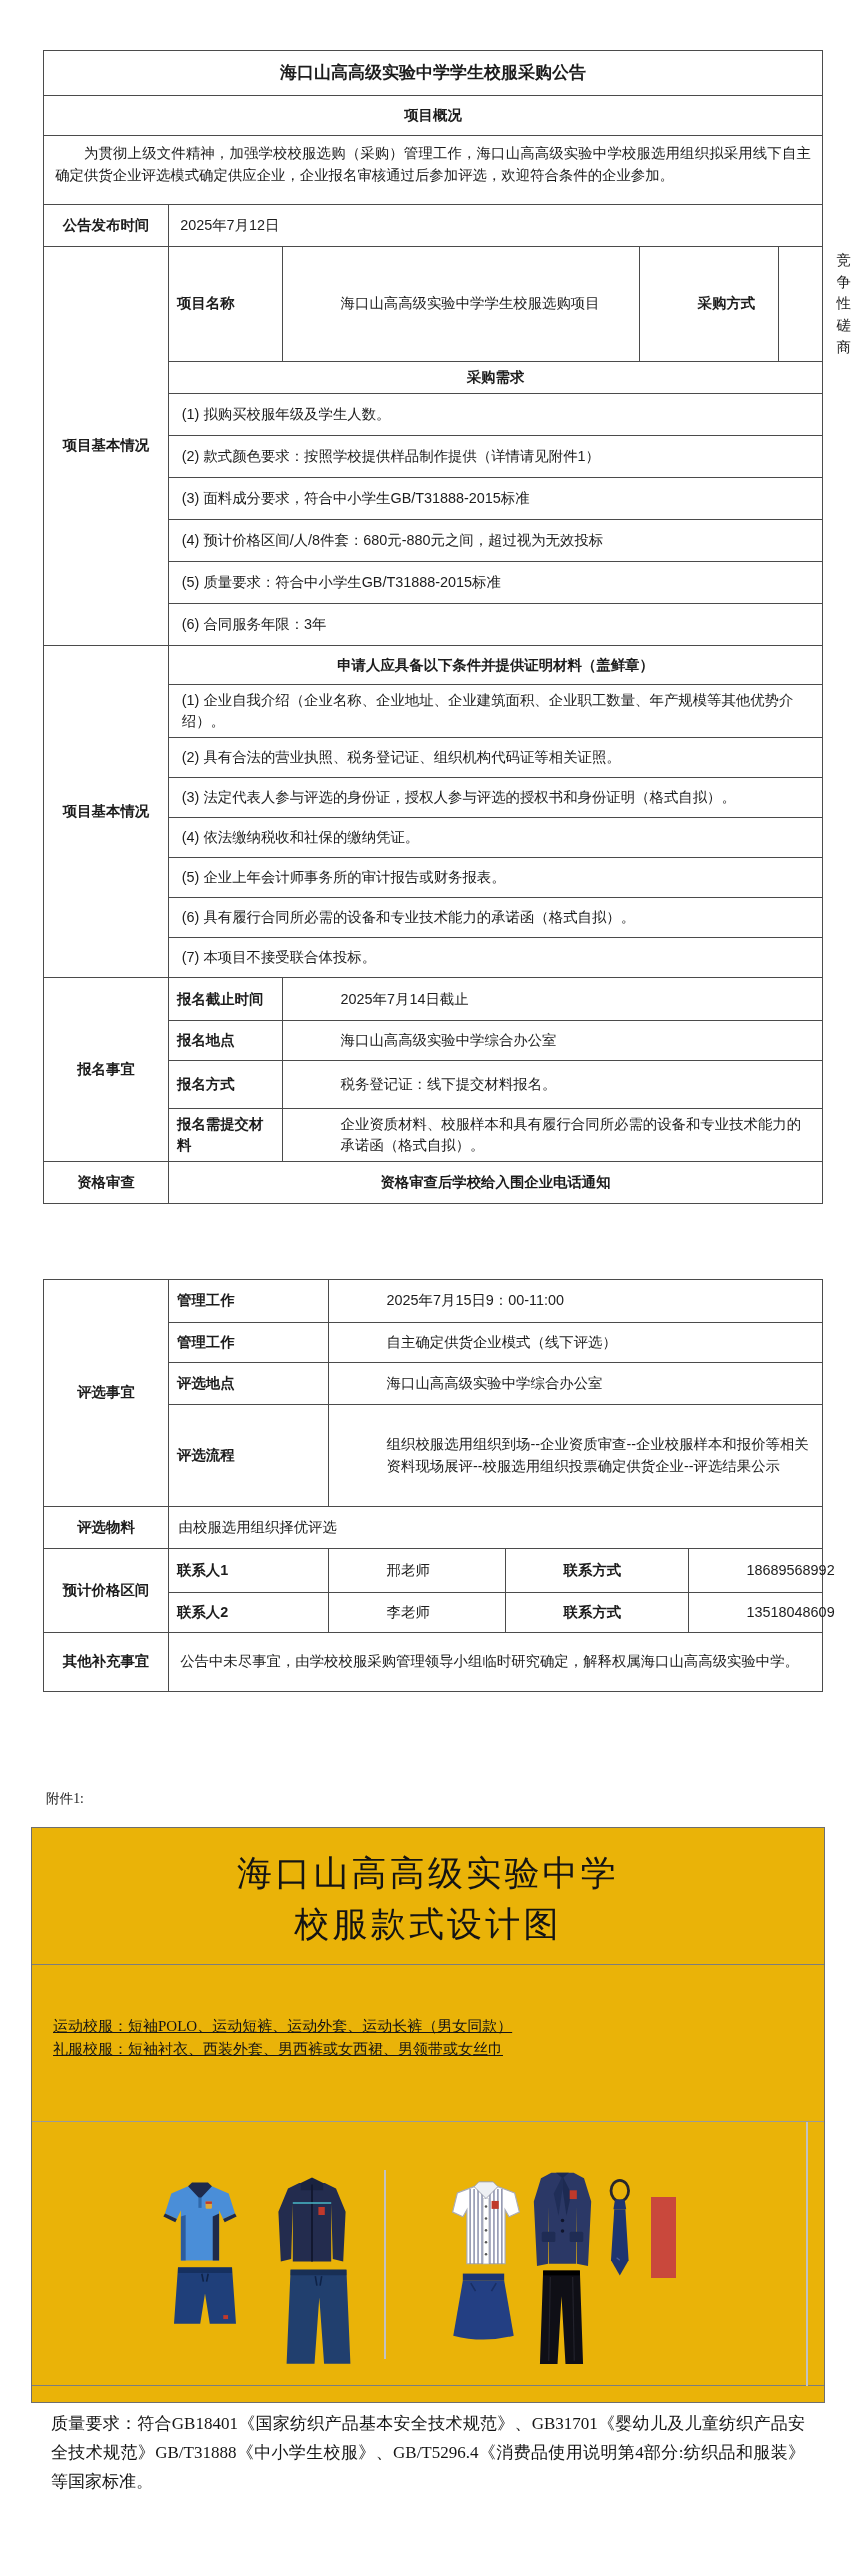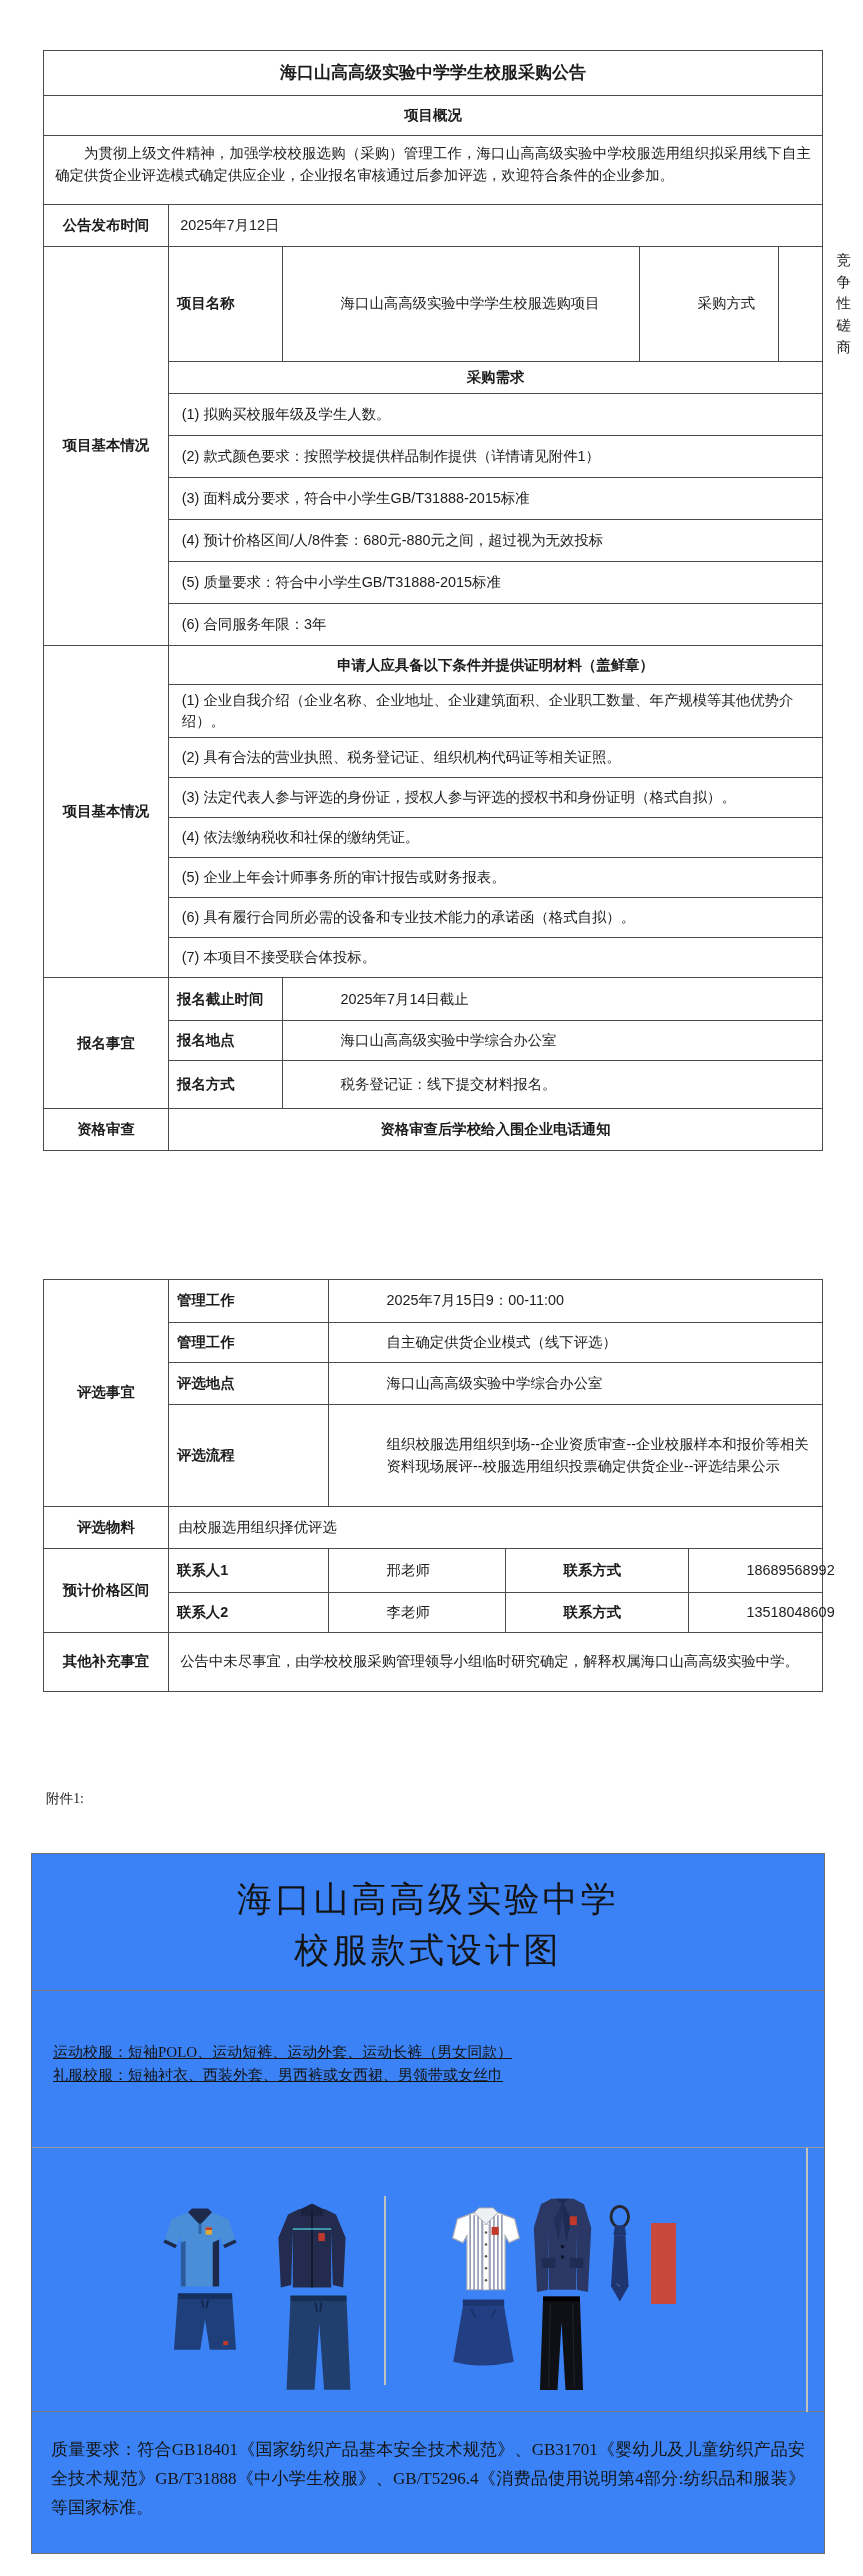--- a/index.html
+++ b/index.html
@@ -16,40 +16,40 @@
   .bold{font-weight:bold;}
   .center{justify-content:center;text-align:center;}
   .lblcol{flex:0 0 125px;border-right:1.6px solid #4b4b4b;font-weight:bold;justify-content:center;text-align:center;padding:3.2px 6.4px;}
   .srows{flex:1;display:flex;flex-direction:column;min-width:0;}
   .srow{display:flex;align-items:stretch;box-sizing:border-box;gap:48px;}
   .srows > .srow + .srow{border-top:1.6px solid #4b4b4b;}
   .subcol{flex:0 0 114px;border-right:1.6px solid #4b4b4b;font-weight:bold;padding:3.2px 8px;}
   .val{flex:1;min-width:0;}
   
   .namecell{flex:0 0 309px;border-right:1.6px solid #4b4b4b;}
-  .methodlbl{flex:0 0 91px;border-right:1.6px solid #4b4b4b;font-weight:normal;text-align:right;}
+  .methodlbl{flex:0 0 91px;border-right:1.6px solid #4b4b4b;font-weight:bold;text-align:right;}
   
   .subcol2{flex:0 0 160px;border-right:1.6px solid #4b4b4b;font-weight:bold;padding:3.2px 8px;}
   .cname{flex:0 0 129px;border-right:1.6px solid #4b4b4b;}
   .cplbl{flex:0 0 135px;border-right:1.6px solid #4b4b4b;font-weight:bold;}
   .cphone{flex:1;}
   
   .h55{min-height:44px}.h50{min-height:40px}.h86{min-height:69px}.h52{min-height:42px}
   .h62{min-height:50px}.h40{min-height:32px}.h48{min-height:38px}.h66{min-height:53px}
   .h60{min-height:48px}.h128{min-height:102px}.h54{min-height:43px}.h74{min-height:59px}
   #table1{top:50px;}
   #table2{top:1279px;}
   .title-cell{flex:1;justify-content:center;text-align:center;font-weight:bold;font-size:17px;}
   .intro-cell{flex:1;align-items:flex-start;padding:7.2px 11.2px;text-indent:2em;text-align:justify;}
   .item-cell{flex:1;padding:3.2px 12.8px;}
   
   .serif{font-family:"Liberation Serif","DejaVu Serif",serif;}
   #attach-label{position:absolute;left:46px;top:1790px;font-size:13.6px;color:#222;}
-  #attach-box{position:absolute;left:31px;top:1827px;width:794px;height:701px;border:1.6px solid #6e6e6e;
-    box-sizing:border-box;background:#3b82f6;color:#141414;margin-top:26px;}
+  #attach-box{position:absolute;left:31px;top:1827px;width:794px;height:576px;border:1.6px solid #6e6e6e;
+    box-sizing:border-box;background:#eab308;color:#141414;}
   .att-title{height:136px;box-sizing:border-box;padding-top:21px;text-align:center;
     font-size:35px;line-height:1.45;letter-spacing:3.2px;}
   .att-desc{height:157px;box-sizing:border-box;border-top:1.6px solid #7d7d7d;padding:50px 16px 0 21px;
     font-size:15px;line-height:1.55;text-decoration:underline;}
   .att-gallery{height:264px;box-sizing:border-box;border-top:1.6px solid #9a9a9a;position:relative;}
   .att-quality{height:141px;box-sizing:border-box;border-top:1.6px solid #7d7d7d;padding:24px 19px 0 19px;
     font-size:17px;line-height:1.7;text-align:justify;}
   .g{position:absolute;}
   .gal-vline{position:absolute;width:1.6px;background:#c2c2c2;}
   #scarf{position:absolute;left:619px;top:75px;width:25px;height:81px;background:#c9483c;}
@@ -146,20 +146,24 @@
         <div class="cell subcol">报名截止时间</div>
         <div class="cell val">2025年7月14日截止</div>
       </div>
       <div class="srow h50">
         <div class="cell subcol">报名地点</div>
         <div class="cell val">海口山高高级实验中学综合办公室</div>
       </div>
       <div class="srow h60">
         <div class="cell subcol">报名方式</div>
         <div class="cell val">税务登记证：线下提交材料报名。</div>
+      </div>
+      <div class="srow h66">
+        <div class="cell subcol">报名需提交材料</div>
+        <div class="cell val">企业资质材料、校服样本和具有履行合同所必需的设备和专业技术能力的承诺函（格式自拟）。</div>
       </div>
     </div>
   </div>
 
   <div class="row h52">
     <div class="cell lblcol">资格审查</div>
     <div class="cell val center bold">资格审查后学校给入围企业电话通知</div>
   </div>
 
 </div>

